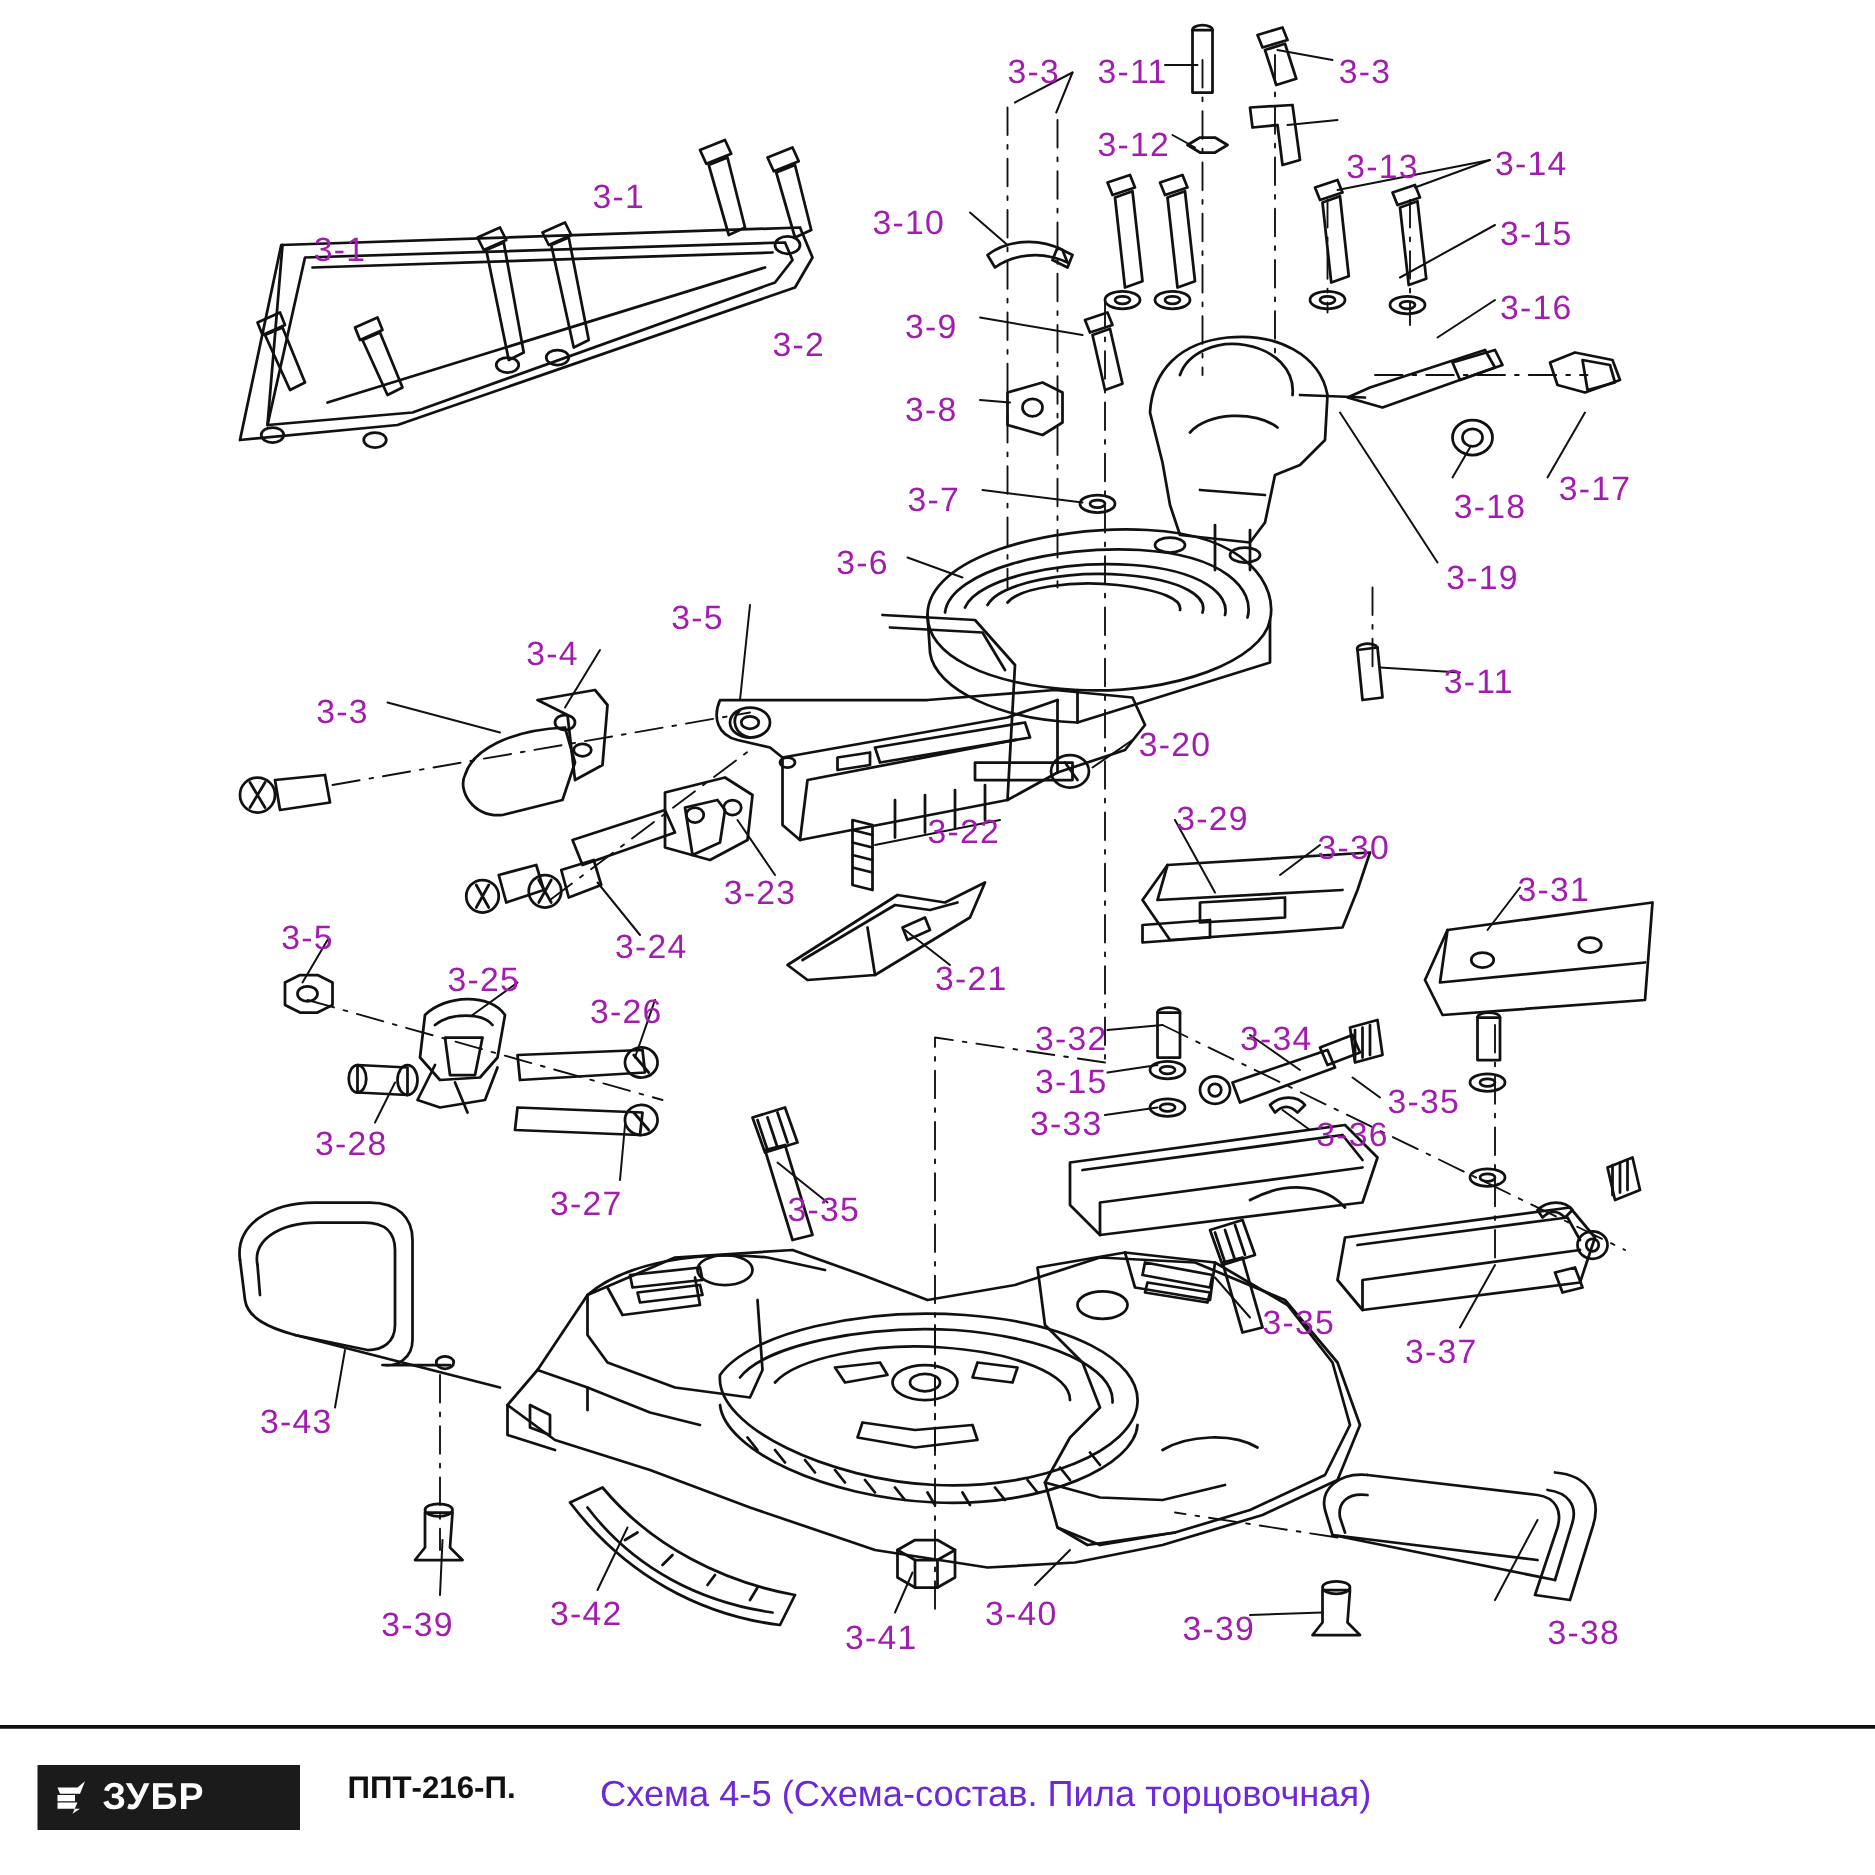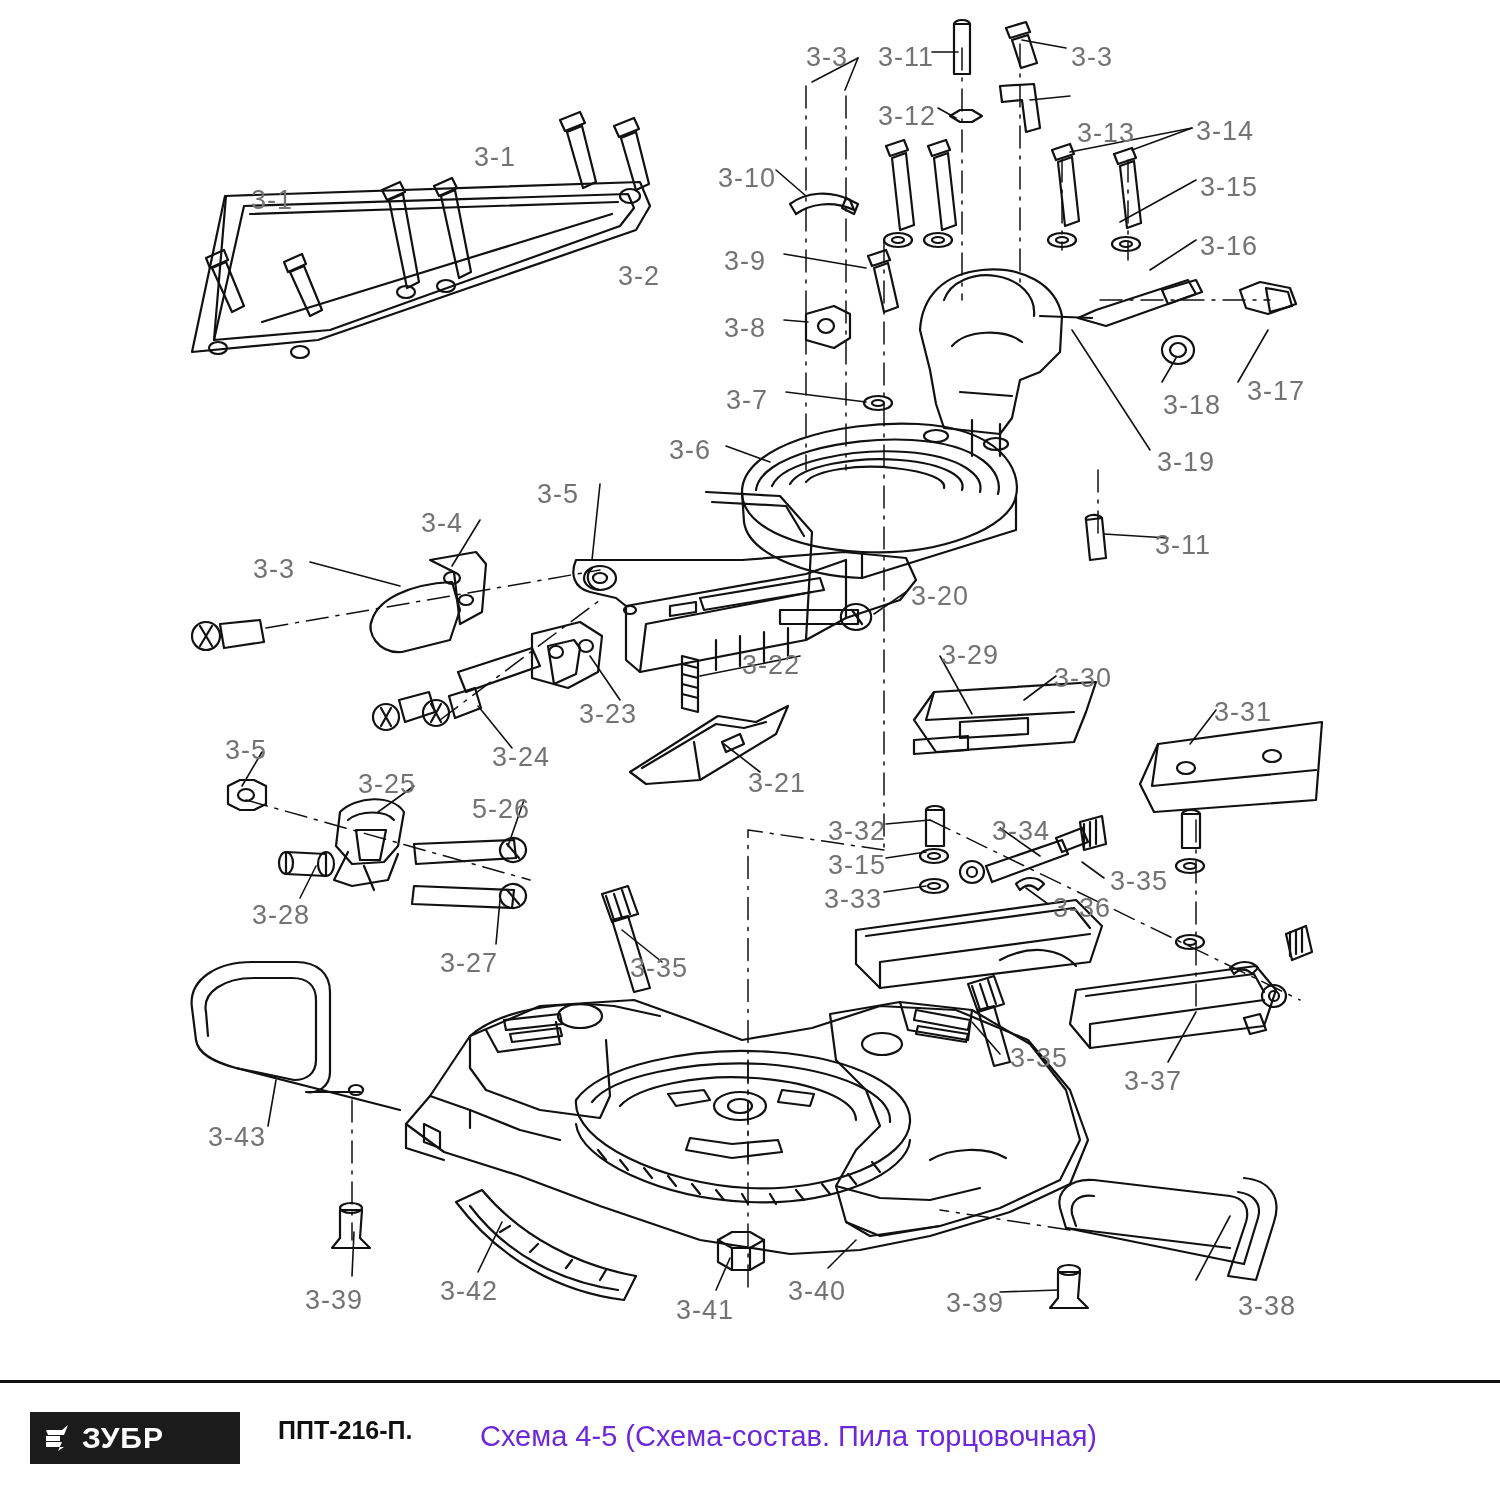--- a/index.html
+++ b/index.html
@@ -1,19 +1,19 @@
 <!DOCTYPE html>
 <html><head>
 <meta charset="utf-8">
 <style>
   html,body{margin:0;padding:0;background:#ffffff;}
   body{width:1500px;height:1500px;font-family:"Liberation Sans",sans-serif;color:#111;overflow:hidden;position:relative;}
   #sheet{position:absolute;left:0;top:0;width:1500px;height:1500px;}
   .diagram{position:absolute;left:0;top:0;width:1500px;height:1380px;}
-  .callout{position:absolute;font-family:"Liberation Sans",sans-serif;font-size:27px;letter-spacing:1px;color:#737373;white-space:nowrap;}
+  .callout{position:absolute;font-family:"Liberation Sans",sans-serif;font-size:27px;letter-spacing:1px;color:#a21caf;white-space:nowrap;}
   .footer{position:absolute;left:0;top:1380px;width:1500px;height:120px;background:#ffffff;text-align:center;}
   .footer-rule{position:absolute;left:0;top:0;width:1500px;height:3px;background:#111;}
   .logo{position:absolute;left:30px;top:32px;width:210px;height:52px;background:#1b1b1b;display:flex;align-items:center;}
   .logo-mark{width:34px;height:34px;margin-left:12px;position:relative;flex:0 0 auto;}
   .logo-text{color:#fff;font-size:30px;font-weight:bold;letter-spacing:1px;margin-left:6px;font-family:"Liberation Sans",sans-serif;}
   .footer-title{position:absolute;left:278px;top:36px;font-size:25px;font-weight:bold;color:#111;font-family:"Liberation Sans",sans-serif;}
   .footer-sub{position:absolute;left:480px;top:40px;font-size:29px;color:#6d28d9;font-family:"Liberation Sans",sans-serif;}
   svg{display:block;}
 </style>
 </head>
@@ -420,21 +420,21 @@
   </div>
 
   <div id="callout-layer">
       <div class="callout" style="left: 806px; top: 42px;">3-3</div>
       <div class="callout" style="left: 878px; top: 42px;">3-11</div>
       <div class="callout" style="left: 1071px; top: 42px;">3-3</div>
       <div class="callout" style="left: 878px; top: 101px;">3-12</div>
       <div class="callout" style="left: 1077px; top: 88px; margin-top: 30px;">3-13</div>
       <div class="callout" style="left: 1196px; top: 116px;">3-14</div>
       <div class="callout" style="left: 474px; top: 142px;">3-1</div>
-      <div class="callout" style="left: 718px; top: 163px;">3-10</div>
+      <div class="callout" style="left: 698px; top: 163px;">3-10</div>
       <div class="callout" style="left: 1200px; top: 172px;">3-15</div>
       <div class="callout" style="left: 251px; top: 185px;">3-1</div>
       <div class="callout" style="left: 1200px; top: 231px;">3-16</div>
       <div class="callout" style="left: 724px; top: 246px;">3-9</div>
       <div class="callout" style="left: 618px; top: 261px;">3-2</div>
       <div class="callout" style="left: 724px; top: 313px;">3-8</div>
       <div class="callout" style="left: 1247px; top: 376px;">3-17</div>
       <div class="callout" style="left: 1163px; top: 390px;">3-18</div>
       <div class="callout" style="left: 726px; top: 385px;">3-7</div>
       <div class="callout" style="left: 1157px; top: 447px;">3-19</div>
@@ -446,21 +446,21 @@
       <div class="callout" style="left: 911px; top: 581px;">3-20</div>
       <div class="callout" style="left: 742px; top: 650px;">3-22</div>
       <div class="callout" style="left: 941px; top: 640px;">3-29</div>
       <div class="callout" style="left: 1054px; top: 663px;">3-30</div>
       <div class="callout" style="left: 579px; top: 699px;">3-23</div>
       <div class="callout" style="left: 1214px; top: 697px;">3-31</div>
       <div class="callout" style="left: 452px; top: 742px; margin-left: 40px;">3-24</div>
       <div class="callout" style="left: 225px; top: 735px;">3-5</div>
       <div class="callout" style="left: 748px; top: 768px;">3-21</div>
       <div class="callout" style="left: 358px; top: 769px;">3-25</div>
-      <div class="callout" style="left: 472px; top: 794px;">5-26</div>
+      <div class="callout" style="left: 472px; top: 794px;">3-26</div>
       <div class="callout" style="left: 828px; top: 816px;">3-32</div>
       <div class="callout" style="left: 992px; top: 816px;">3-34</div>
       <div class="callout" style="left: 828px; top: 850px;">3-15</div>
       <div class="callout" style="left: 1110px; top: 866px;">3-35</div>
       <div class="callout" style="left: 824px; top: 884px;">3-33</div>
       <div class="callout" style="left: 252px; top: 900px;">3-28</div>
       <div class="callout" style="left: 1053px; top: 893px;">3-36</div>
       <div class="callout" style="left: 440px; top: 948px;">3-27</div>
       <div class="callout" style="left: 630px; top: 953px;">3-35</div>
       <div class="callout" style="left: 1010px; top: 1043px;">3-35</div>

